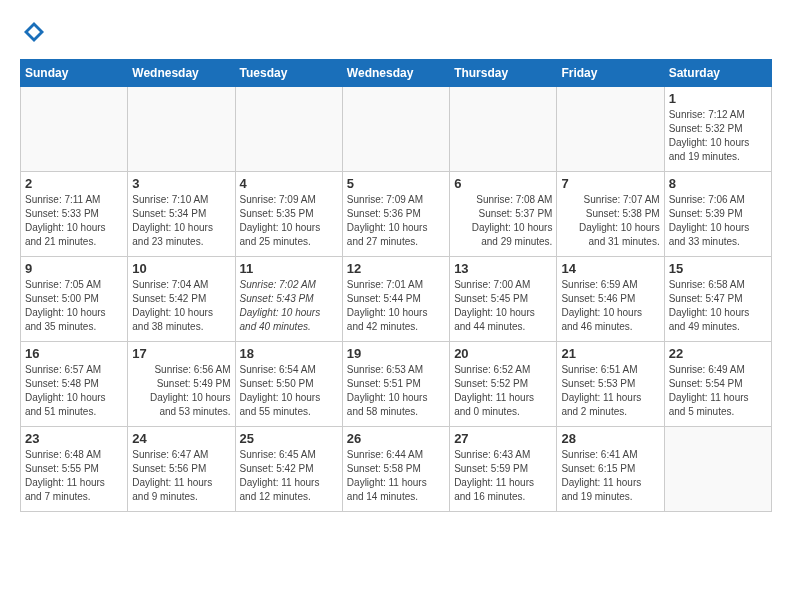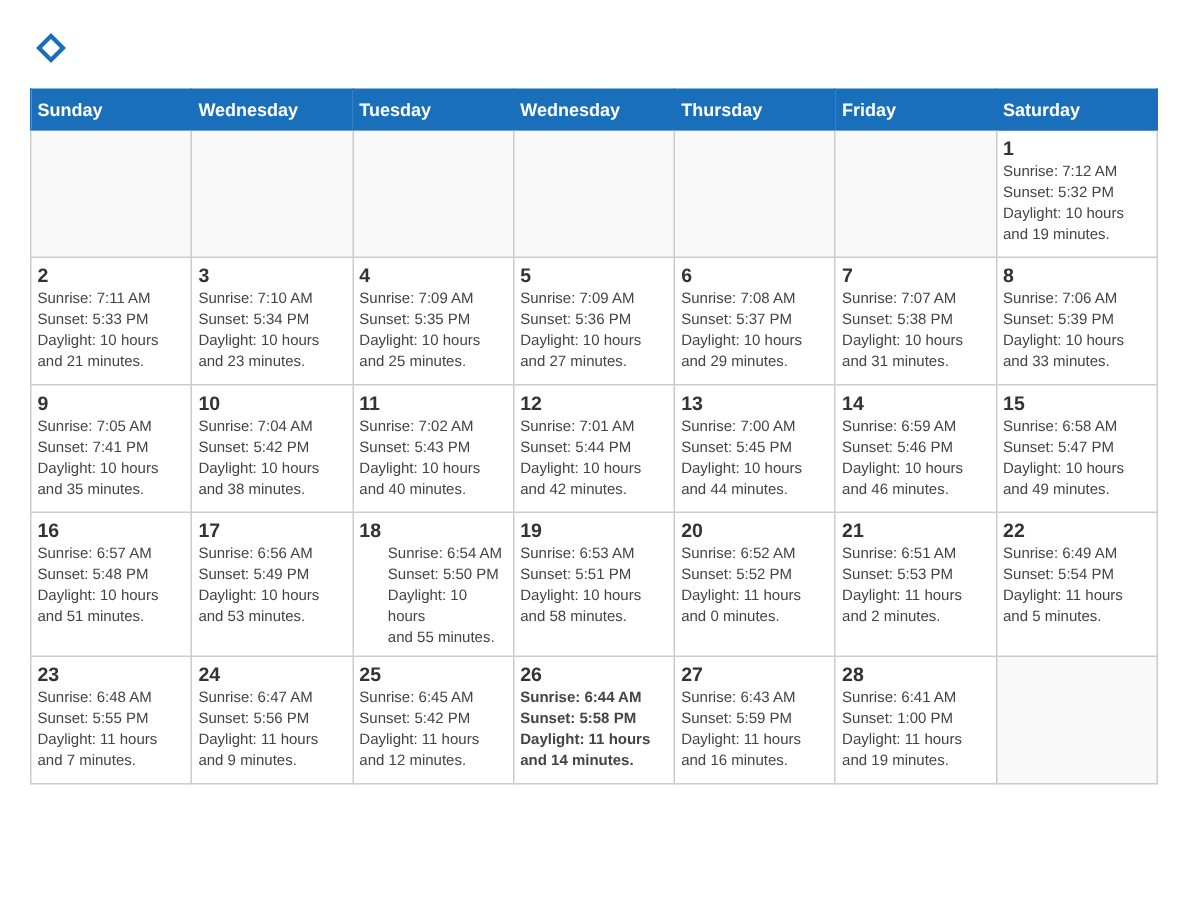--- a/index.html
+++ b/index.html
@@ -155,58 +155,58 @@
         </td>
         <td>
           <span class="day-num">5</span>
           <div class="day-info" style="white-space: pre-line;">Sunrise: 7:09 AM
 Sunset: 5:36 PM
 Daylight: 10 hours
 and 27 minutes.</div>
         </td>
         <td>
           <span class="day-num">6</span>
-          <div class="day-info" style="white-space: pre-line;">Sunrise: 7:08 AM
+          <div class="day-info" style="white-space: pre-line; text-align: right;">Sunrise: 7:08 AM
 Sunset: 5:37 PM
 Daylight: 10 hours
 and 29 minutes.</div>
         </td>
         <td>
           <span class="day-num">7</span>
-          <div class="day-info" style="white-space: pre-line;">Sunrise: 7:07 AM
+          <div class="day-info" style="white-space: pre-line; text-align: right;">Sunrise: 7:07 AM
 Sunset: 5:38 PM
 Daylight: 10 hours
 and 31 minutes.</div>
         </td>
         <td>
           <span class="day-num">8</span>
           <div class="day-info" style="white-space: pre-line;">Sunrise: 7:06 AM
 Sunset: 5:39 PM
 Daylight: 10 hours
 and 33 minutes.</div>
         </td>
       </tr>
       <tr>
         <td>
           <span class="day-num">9</span>
           <div class="day-info" style="white-space: pre-line;">Sunrise: 7:05 AM
-Sunset: 7:41 PM
+Sunset: 5:00 PM
 Daylight: 10 hours
 and 35 minutes.</div>
         </td>
         <td>
           <span class="day-num">10</span>
           <div class="day-info" style="white-space: pre-line;">Sunrise: 7:04 AM
 Sunset: 5:42 PM
 Daylight: 10 hours
 and 38 minutes.</div>
         </td>
         <td>
           <span class="day-num">11</span>
-          <div class="day-info" style="white-space: pre-line;">Sunrise: 7:02 AM
+          <div class="day-info" style="white-space: pre-line; font-style: italic;">Sunrise: 7:02 AM
 Sunset: 5:43 PM
 Daylight: 10 hours
 and 40 minutes.</div>
         </td>
         <td>
           <span class="day-num">12</span>
           <div class="day-info" style="white-space: pre-line;">Sunrise: 7:01 AM
 Sunset: 5:44 PM
 Daylight: 10 hours
 and 42 minutes.</div>
@@ -236,28 +236,28 @@
       <tr>
         <td>
           <span class="day-num">16</span>
           <div class="day-info" style="white-space: pre-line;">Sunrise: 6:57 AM
 Sunset: 5:48 PM
 Daylight: 10 hours
 and 51 minutes.</div>
         </td>
         <td>
           <span class="day-num">17</span>
-          <div class="day-info" style="white-space: pre-line;">Sunrise: 6:56 AM
+          <div class="day-info" style="white-space: pre-line; text-align: right;">Sunrise: 6:56 AM
 Sunset: 5:49 PM
 Daylight: 10 hours
 and 53 minutes.</div>
         </td>
         <td>
           <span class="day-num">18</span>
-          <div class="day-info" style="white-space: pre-line; margin-left: 19px;">Sunrise: 6:54 AM
+          <div class="day-info" style="white-space: pre-line;">Sunrise: 6:54 AM
 Sunset: 5:50 PM
 Daylight: 10 hours
 and 55 minutes.</div>
         </td>
         <td>
           <span class="day-num">19</span>
           <div class="day-info" style="white-space: pre-line;">Sunrise: 6:53 AM
 Sunset: 5:51 PM
 Daylight: 10 hours
 and 58 minutes.</div>
@@ -301,35 +301,35 @@
         </td>
         <td>
           <span class="day-num">25</span>
           <div class="day-info" style="white-space: pre-line;">Sunrise: 6:45 AM
 Sunset: 5:42 PM
 Daylight: 11 hours
 and 12 minutes.</div>
         </td>
         <td>
           <span class="day-num">26</span>
-          <div class="day-info" style="white-space: pre-line; font-weight: bold;">Sunrise: 6:44 AM
+          <div class="day-info" style="white-space: pre-line;">Sunrise: 6:44 AM
 Sunset: 5:58 PM
 Daylight: 11 hours
 and 14 minutes.</div>
         </td>
         <td>
           <span class="day-num">27</span>
           <div class="day-info" style="white-space: pre-line;">Sunrise: 6:43 AM
 Sunset: 5:59 PM
 Daylight: 11 hours
 and 16 minutes.</div>
         </td>
         <td>
           <span class="day-num">28</span>
           <div class="day-info" style="white-space: pre-line;">Sunrise: 6:41 AM
-Sunset: 1:00 PM
+Sunset: 6:15 PM
 Daylight: 11 hours
 and 19 minutes.</div>
         </td>
         <td class="empty"></td>
       </tr>
     </tbody>
 </table>
 
 </body></html>

